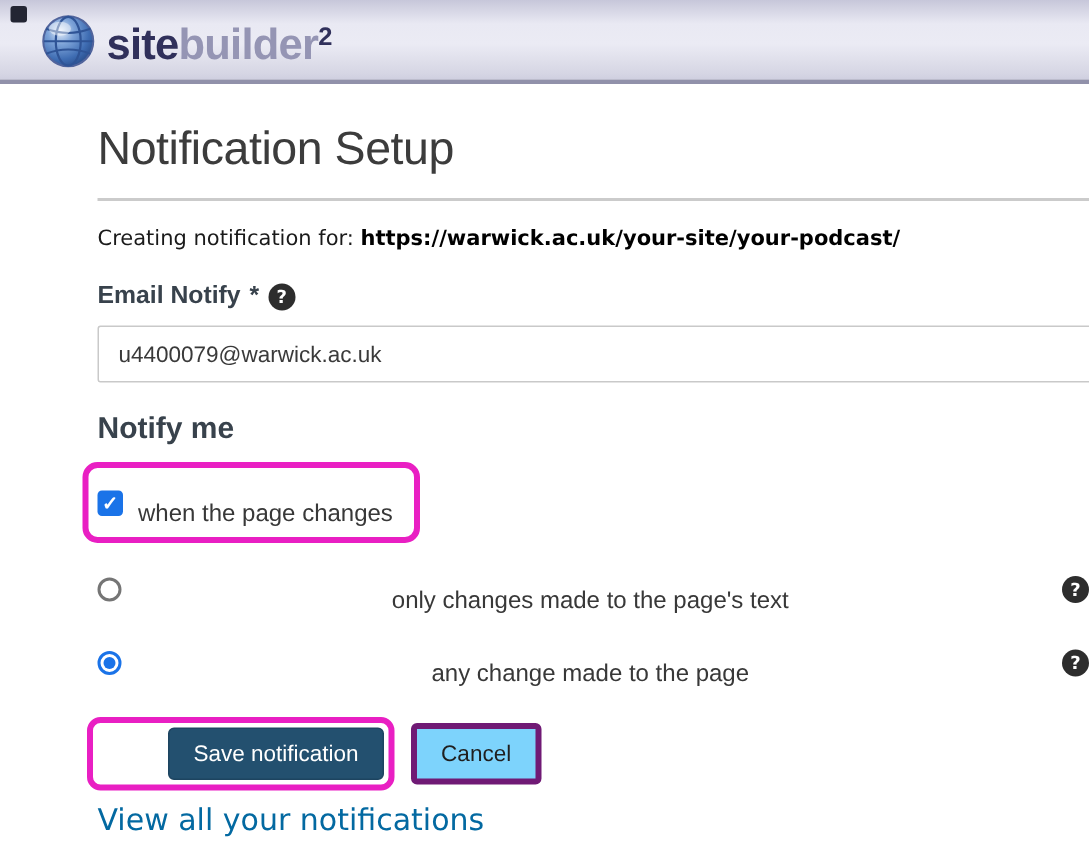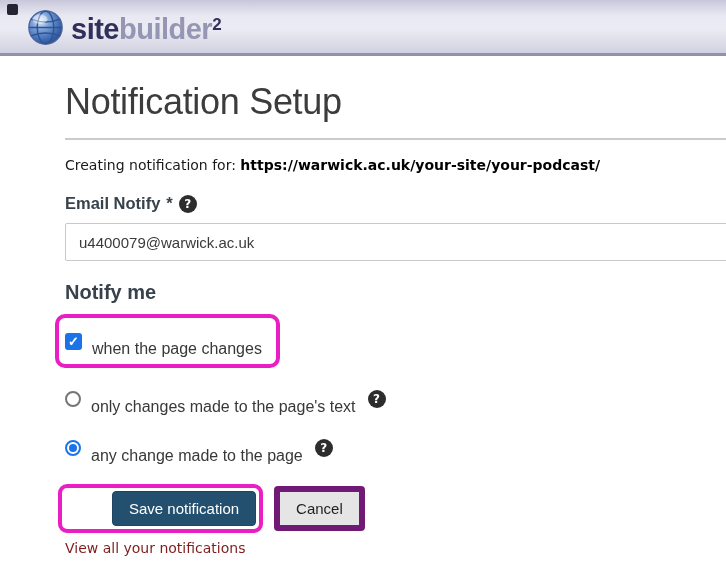--- a/index.html
+++ b/index.html
@@ -20,21 +20,21 @@
   .globe { width:37px; height:37px; margin-right:7px; }
   .logo-text { font-size:29px; font-weight:bold; letter-spacing:-0.5px; line-height:37px; }
   .logo-site { color:#30305b; }
   .logo-builder { color:#9595b4; }
   .logo-sup { color:#30305b; font-size:17px; vertical-align:9px; }
 
   
   .content { padding-left:65px; }
 
   h1.page-title {
-    margin-top:25px; font-size:36px; font-weight:500; color:#3c3c3c; letter-spacing:-0.3px;
+    margin-top:25px; font-size:31px; font-weight:500; color:#3c3c3c; letter-spacing:-0.3px;
   }
   .title-rule {
     margin-top:15px; width:661px; height:0; border-top:2px solid #cbcbcb;
   }
 
   .creating-line {
     margin-top:17px; font-family:"DejaVu Sans", sans-serif; font-size:14px; color:#1a1a1a;
   }
   .creating-line b { color:#000; }
 
@@ -65,46 +65,46 @@
   .checkbox-hl { margin-top:10px; margin-left:-10px; padding:6px 14px 6px 6px; }
 
   .checkbox-row { display:flex; align-items:center; gap:10px; }
   .checkbox {
     width:17px; height:17px; border-radius:3px; background:#1a73e8;
     display:flex; align-items:center; justify-content:center;
     color:#fff; font-size:13px; font-weight:bold;
   }
   .ctrl-label { font-size:16px; color:#383838;margin-top:16px; }
 
-  .radio-row { display:flex; align-items:center; gap:10px; margin-top:15px; }
+  .radio-row { display:flex; align-items:center; gap:10px; margin-top:15px;justify-content:space-between; }
   .radio-row.first { margin-top:14px; }
   .radio {
     width:16px; height:16px; border-radius:50%; background:#fff;
     border:2px solid #757575; flex:0 0 auto;
   }
   .radio.selected {
     border-color:#1a73e8; display:flex; align-items:center; justify-content:center;
   }
   .radio.selected::after {
     content:""; width:8px; height:8px; border-radius:50%; background:#1a73e8;
   }
   .radio-row .help-icon { margin-left:2px; }
 
   .button-row { margin-top:19px; display:flex; align-items:center; }
   .save-hl { margin-left:-7px; padding:3px; border-radius:9px; }
   .btn {
     font-family:"Liberation Sans", sans-serif; font-size:15px;
     padding:8px 16px; border-radius:4px; cursor:pointer;margin-left:47px;
   }
   .btn-save { background:#23506f; color:#fff; border:1px solid #1d4460; }
-  .btn-cancel { background:#e5e5e5; color:#1f1f1f; border:6px solid #701a75; margin-left:11px; }
+  .btn-cancel { background:#7dd3fc; color:#1f1f1f; border:4px solid #701a75; margin-left:11px; }
 
   .view-link {
     display:inline-block; margin-top:7px;
-    font-family:"DejaVu Sans", sans-serif; font-size:14px; color:#7f1d1d;
+    font-family:"DejaVu Sans", sans-serif; font-size:20px; color:#0369a1;
     text-decoration:none; cursor:pointer;
   }
 </style>
 </head>
 <body>
 
 <div class="header">
   <div class="corner-mark"></div>
   <div class="logo">
     <svg class="globe" viewBox="0 0 40 40">

